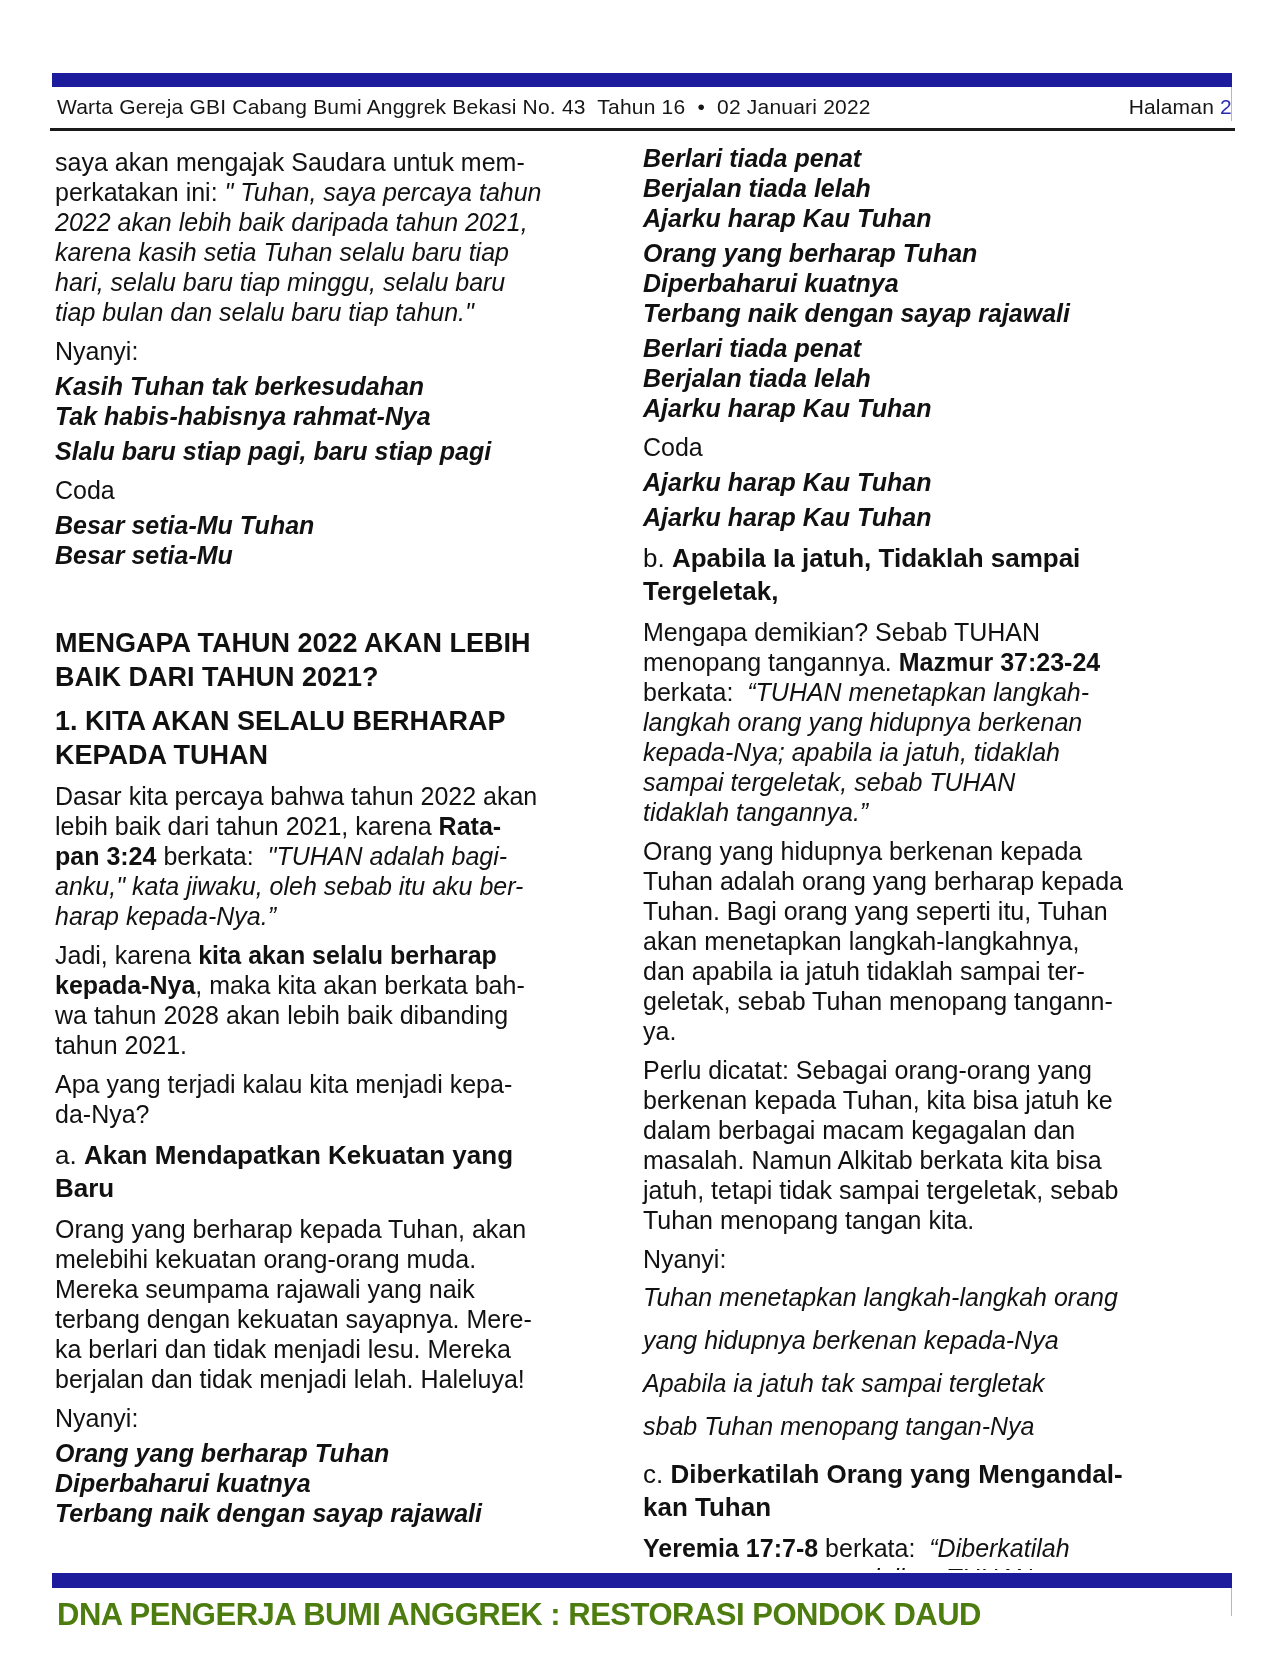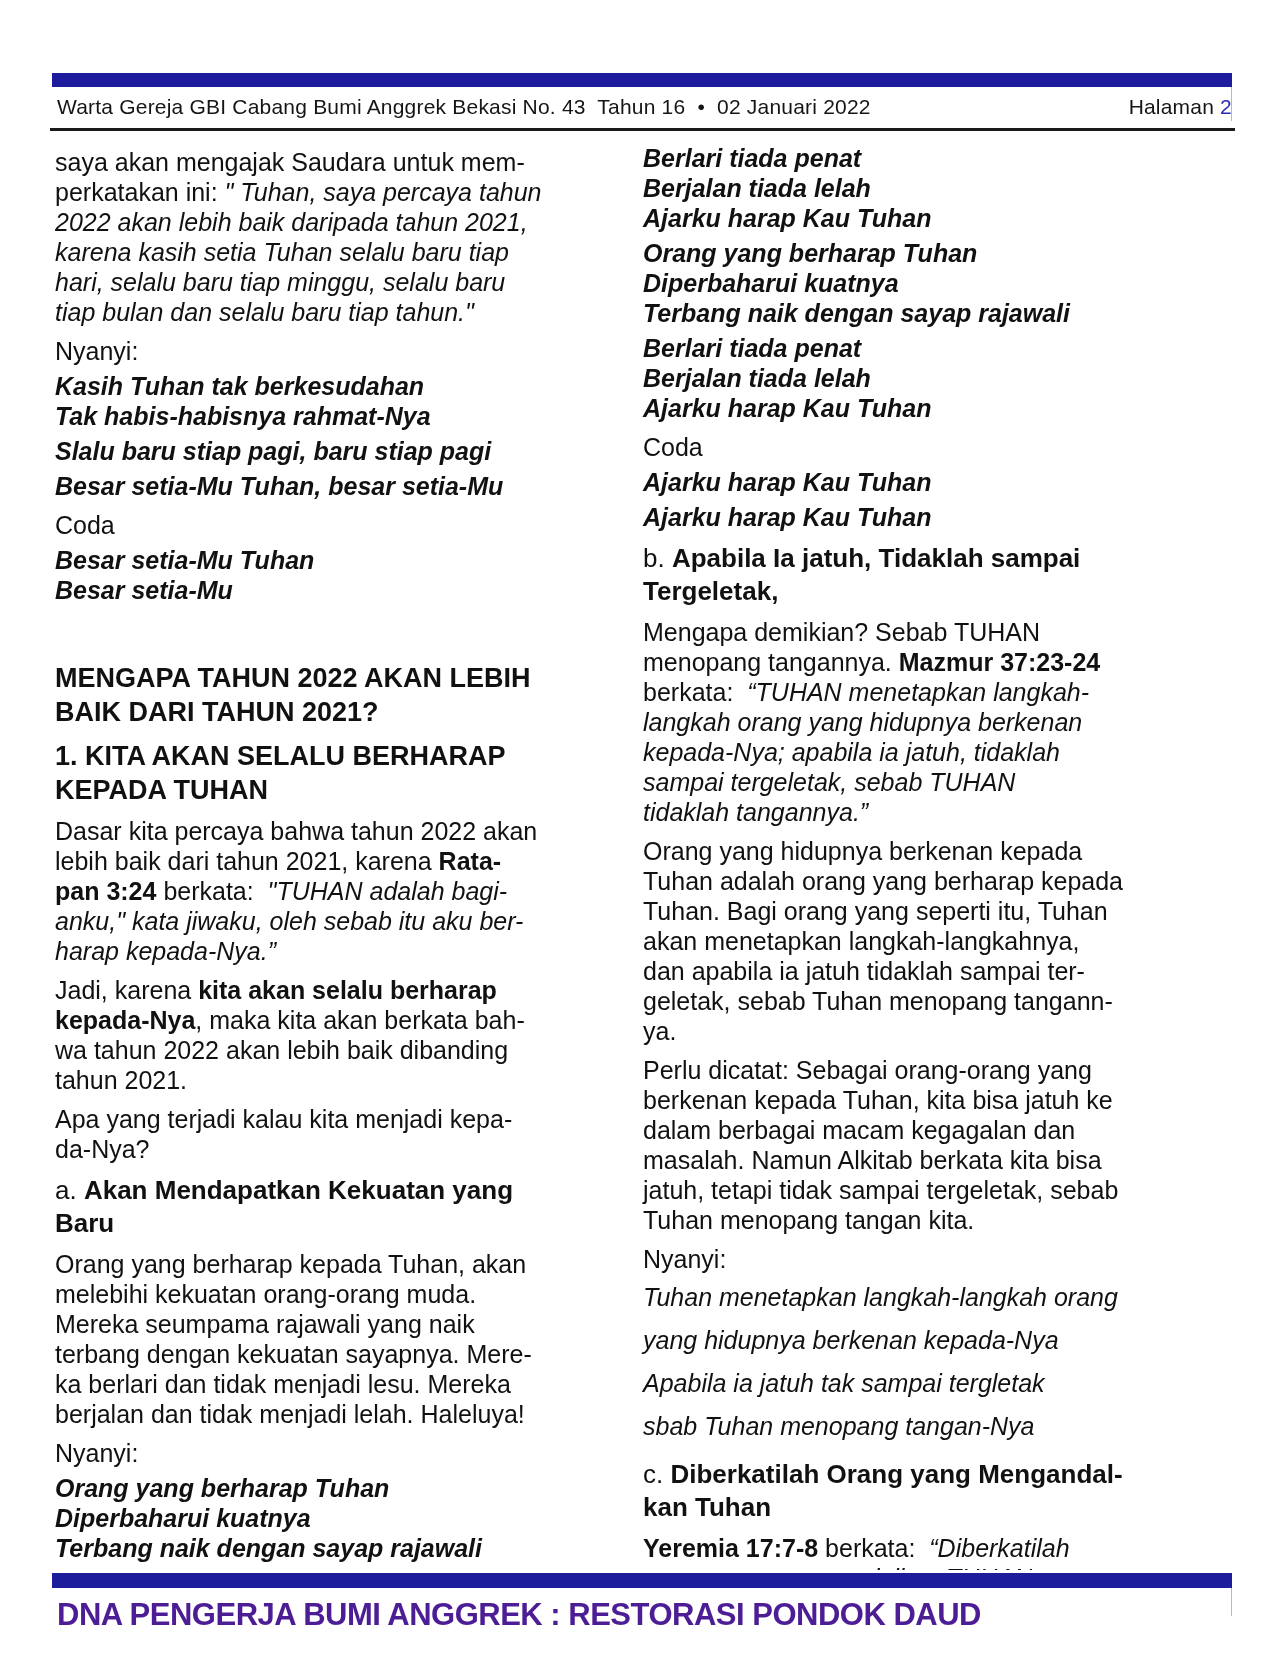--- a/index.html
+++ b/index.html
@@ -52,21 +52,21 @@
   
   .footer-bar{
     position:absolute;left:52px;top:1573px;width:1180px;height:15px;
     background:#1c1c9c;
   }
   .footer-tick{
     position:absolute;left:1231px;top:1588px;width:1px;height:28px;background:#b8b8b8;
   }
   .footer-text{
     position:absolute;left:57px;top:1597px;width:1175px;
-    font-weight:bold;font-size:31px;letter-spacing:-.5px;color:#4c1d95;
+    font-weight:bold;font-size:31px;letter-spacing:-.5px;color:#4d7c0f;
     white-space:pre;
   }
 </style>
 </head>
 <body>
 
 <div class="page">
 
   <div class="top-bar"></div>
 
@@ -84,36 +84,35 @@
         <div class="block p"><span>saya akan mengajak Saudara untuk mem-
 perkatakan ini: </span><span class="seg-i">" Tuhan, saya percaya tahun
 2022 akan lebih baik daripada tahun 2021,
 karena kasih setia Tuhan selalu baru tiap
 hari, selalu baru tiap minggu, selalu baru
 tiap bulan dan selalu baru tiap tahun."</span></div>
         <div class="block label"><span>Nyanyi:</span></div>
         <div class="block song"><span class="seg-i">Kasih Tuhan tak berkesudahan
 Tak habis-habisnya rahmat-Nya</span></div>
         <div class="block song"><span class="seg-i">Slalu baru stiap pagi, baru stiap pagi</span></div>
-        <div class="block song"><span class="seg-i">Besar setia-Mu Tuhan, besar setia-Mu</span></div>
         <div class="block label"><span>Coda</span></div>
         <div class="block song"><span class="seg-i">Besar setia-Mu Tuhan
 Besar setia-Mu</span></div>
         <div class="block h hgap"><span class="seg-b">MENGAPA TAHUN 2022 AKAN LEBIH
 BAIK DARI TAHUN 2021?</span></div>
         <div class="block h"><span class="seg-b">1. KITA AKAN SELALU BERHARAP
 KEPADA TUHAN</span></div>
         <div class="block p"><span>Dasar kita percaya bahwa tahun 2022 akan
 lebih baik dari tahun 2021, karena </span><span class="seg-b">Rata-
 pan 3:24</span><span> berkata:  </span><span class="seg-i">"TUHAN adalah bagi-
 anku," kata jiwaku, oleh sebab itu aku ber-
 harap kepada-Nya.”</span></div>
         <div class="block p"><span>Jadi, karena </span><span class="seg-b">kita akan selalu berharap
 kepada-Nya</span><span>, maka kita akan berkata bah-
-wa tahun 2022 akan lebih baik dibanding
+wa tahun 2028 akan lebih baik dibanding
 tahun 2021.</span></div>
         <div class="block p"><span>Apa yang terjadi kalau kita menjadi kepa-
 da-Nya?</span></div>
         <div class="block hp"><span>a. </span><span class="seg-b">Akan Mendapatkan Kekuatan yang
 Baru</span></div>
         <div class="block p"><span>Orang yang berharap kepada Tuhan, akan
 melebihi kekuatan orang-orang muda.
 Mereka seumpama rajawali yang naik
 terbang dengan kekuatan sayapnya. Mere-
 ka berlari dan tidak menjadi lesu. Mereka

